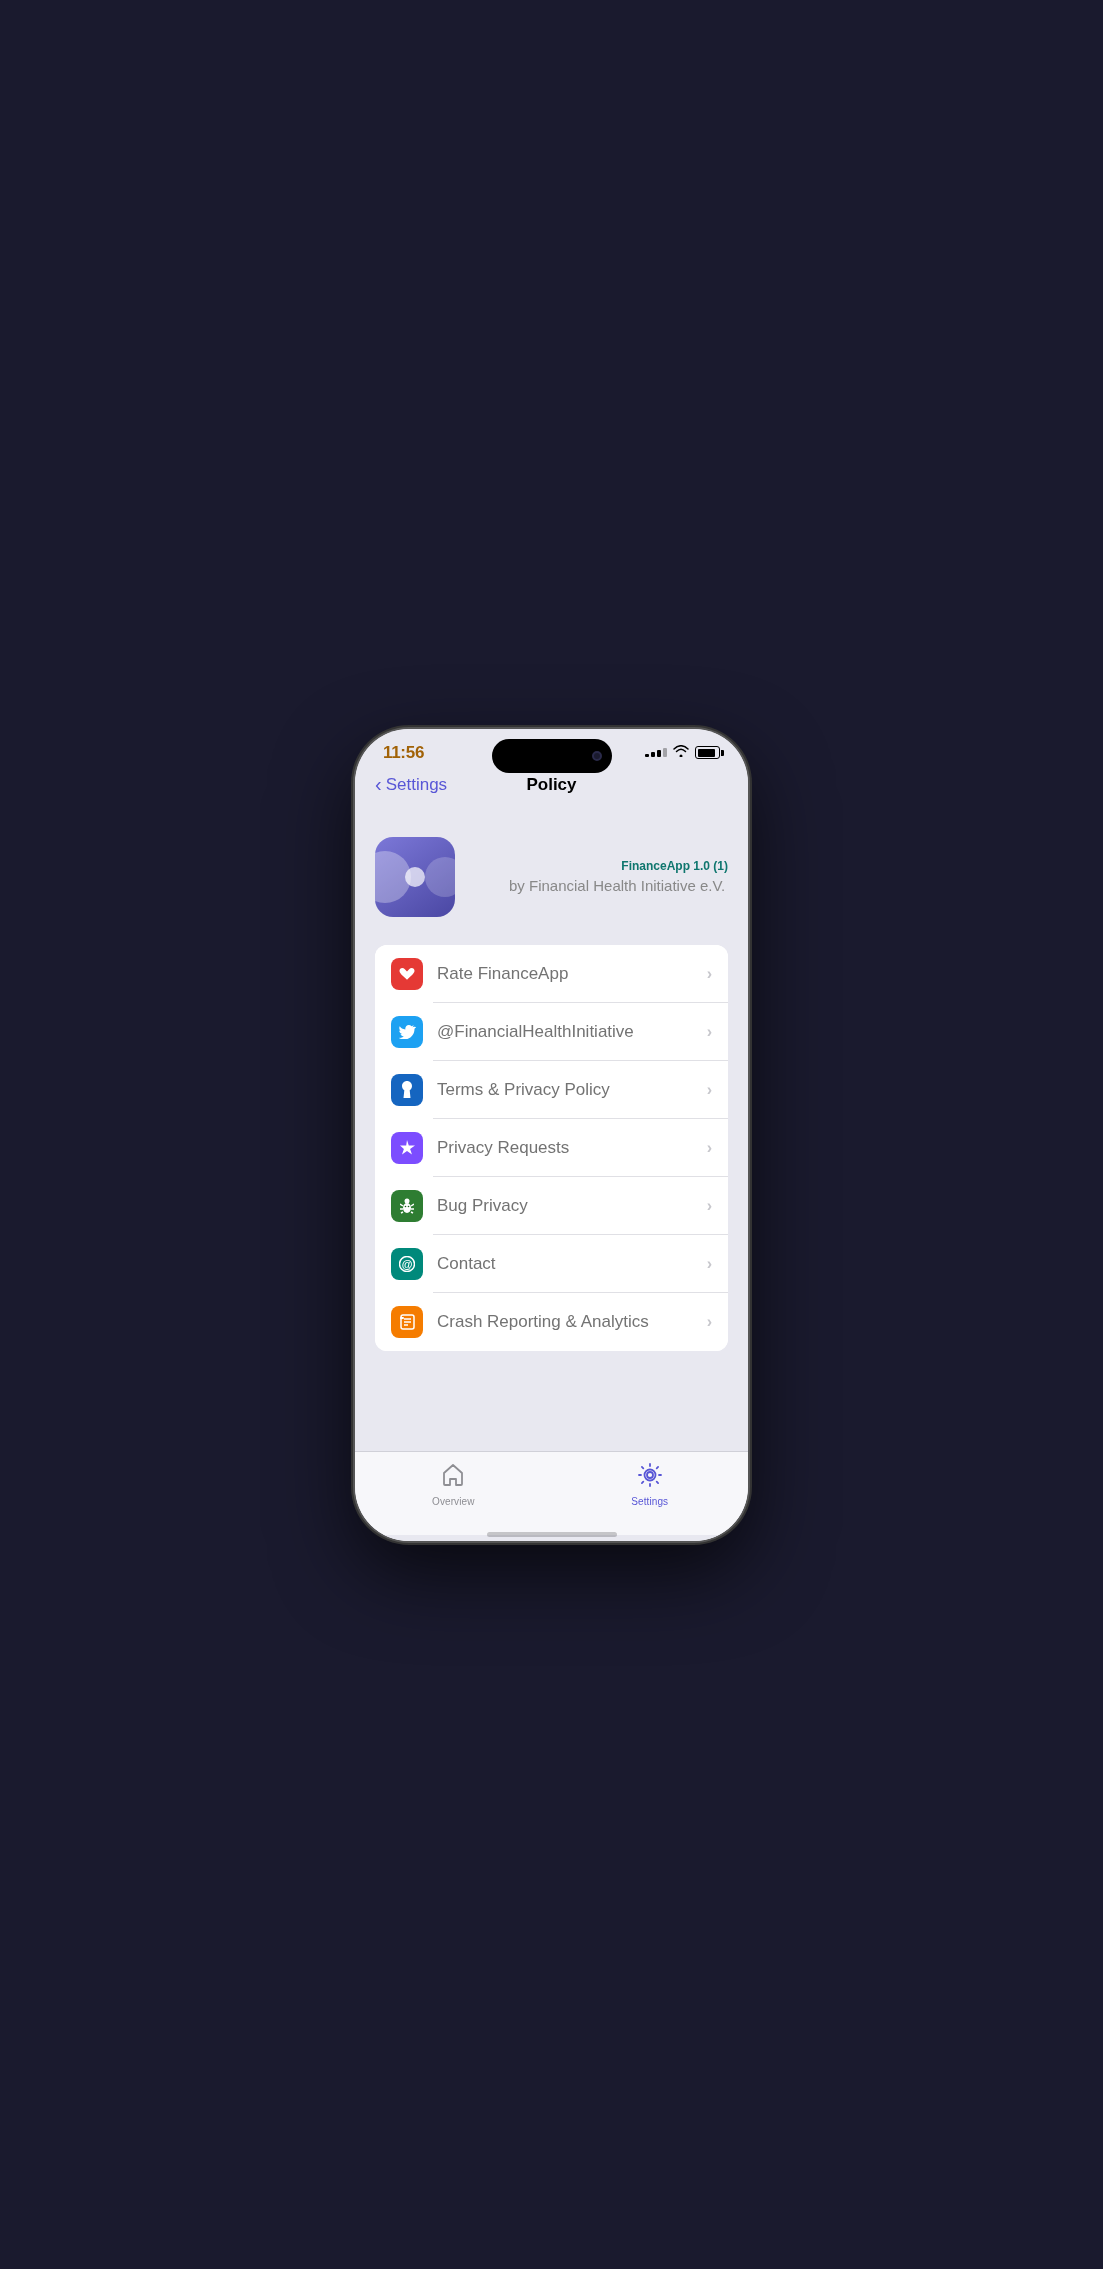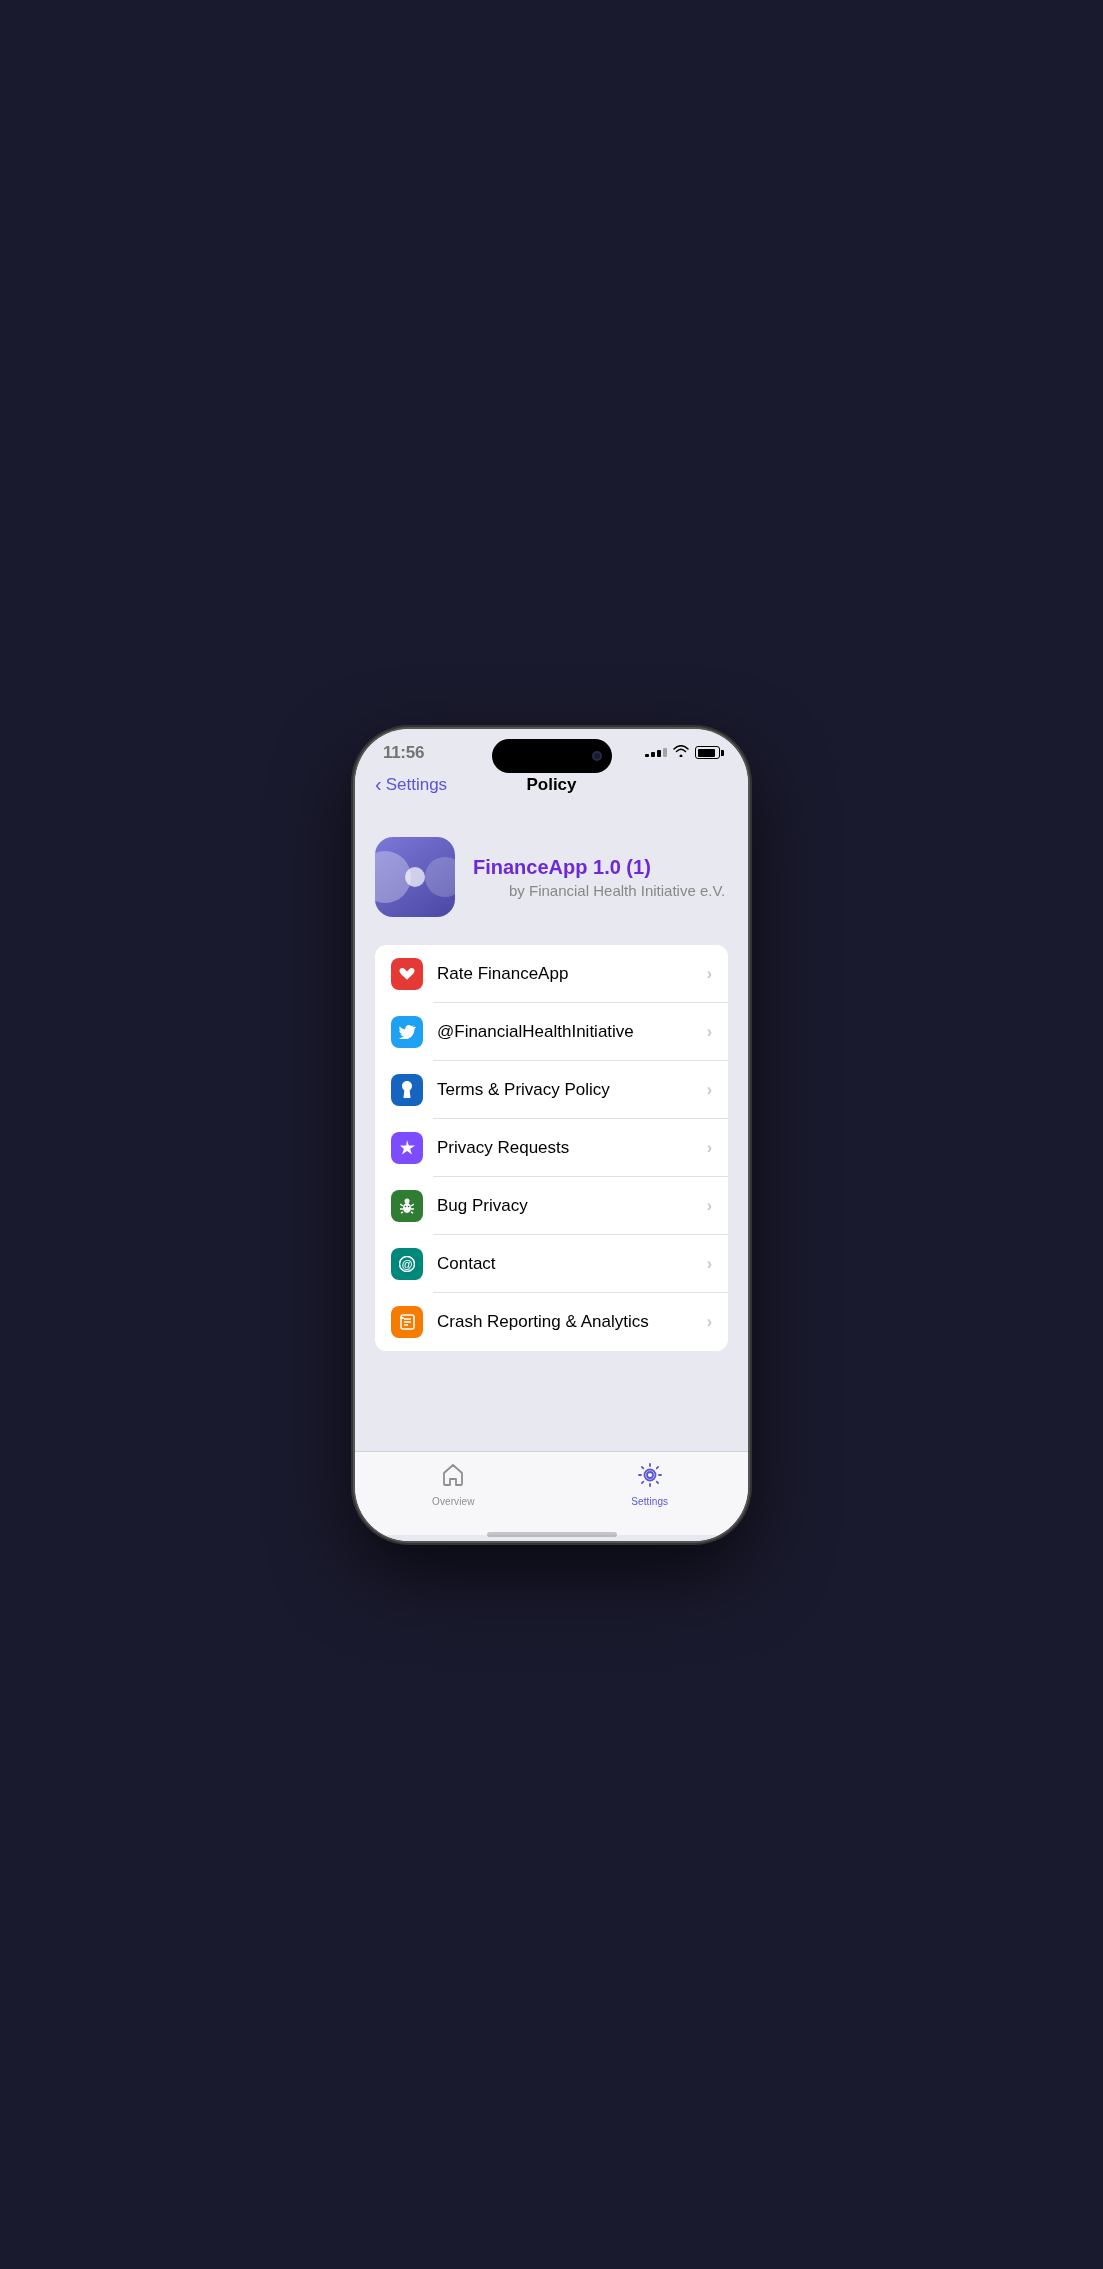--- a/index.html
+++ b/index.html
@@ -65,21 +65,21 @@
       align-items: center;
       justify-content: space-between;
       padding: 14px 28px 8px;
       position: relative;
       flex-shrink: 0;
     }
 
     .status-time {
       font-size: 17px;
       font-weight: 600;
-      color: #737373;
+      color: #a16207;
       letter-spacing: -0.3px;
     }
 
     .dynamic-island {
       position: absolute;
       left: 50%;
       transform: translateX(-50%);
       top: 10px;
       width: 120px;
       height: 34px;
@@ -202,24 +202,25 @@
       align-items: center;
       gap: 18px;
       padding: 20px 0 28px;
     }
 
     .app-info {
       flex: 1;
     }
 
     .app-name {
-      font-size: 20px;
+      font-size: 12px;
       font-weight: 700;
-      color: #6d28d9;
+      color: #0f766e;
       line-height: 1.3;
+      text-align: right;
     }
 
     .app-author {
       font-size: 15px;
       color: #888;
       margin-top: 2px;
       margin-left: 36px;
     }
 
     
@@ -265,21 +266,21 @@
     .item-icon.blue { background: #1da1f2; }
     .item-icon.dark-blue { background: #1565c0; }
     .item-icon.purple { background: #7c4dff; }
     .item-icon.green { background: #2e7d32; }
     .item-icon.teal { background: #00897b; }
     .item-icon.orange { background: #f57c00; }
 
     .item-label {
       flex: 1;
       font-size: 17px;
-      color: #000000;
+      color: #737373;
     }
 
     .item-chevron {
       color: #c7c7cc;
       font-size: 16px;
       font-weight: 600;
     }
 
     
     .tab-bar {

